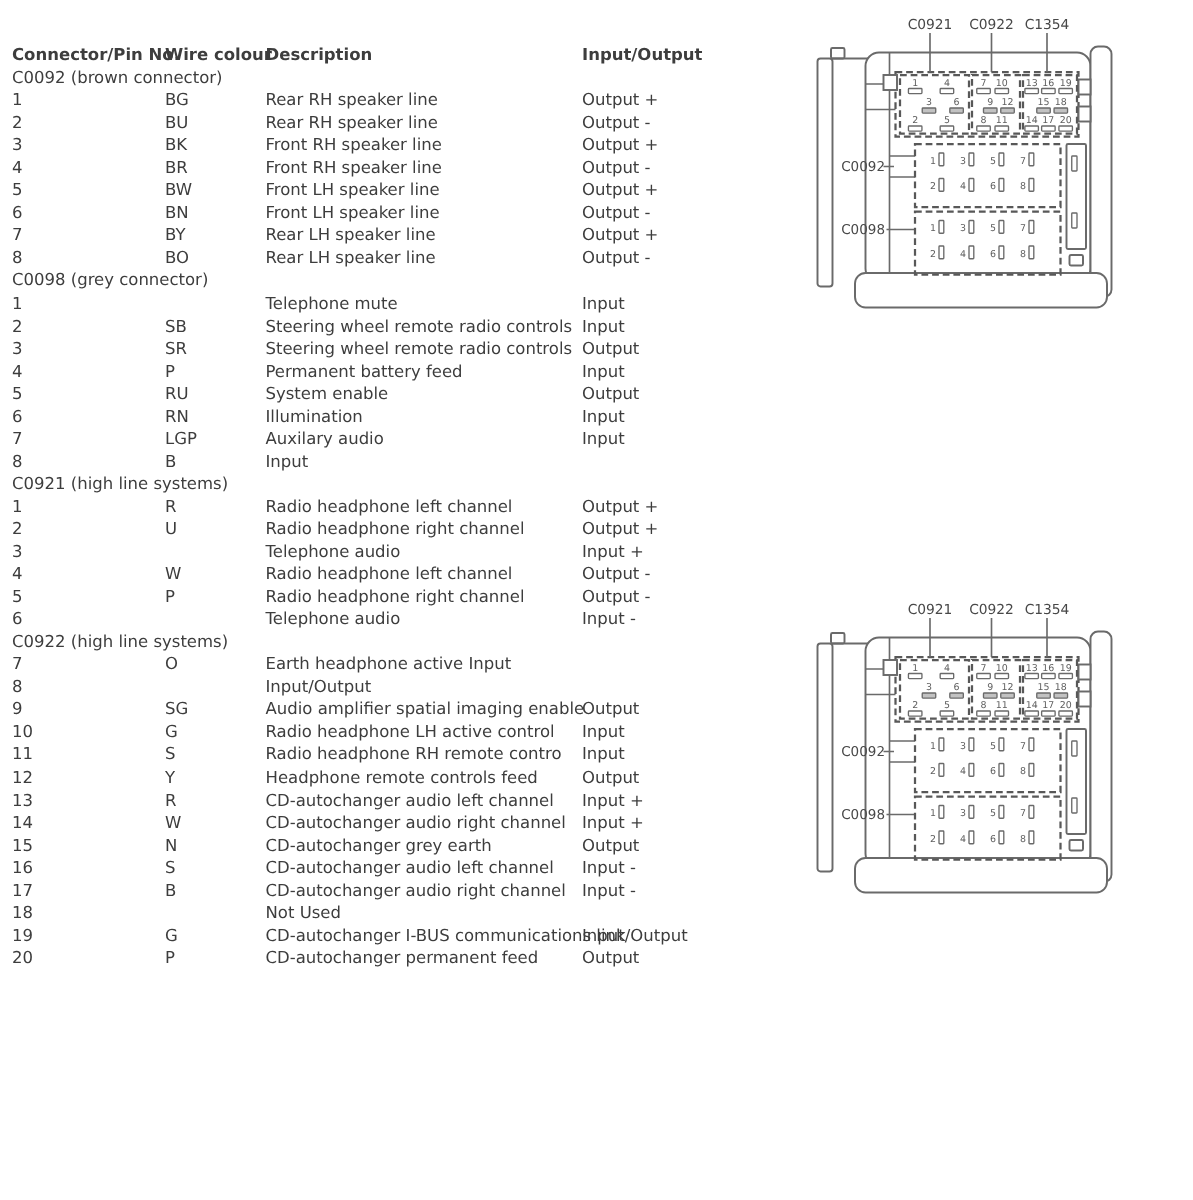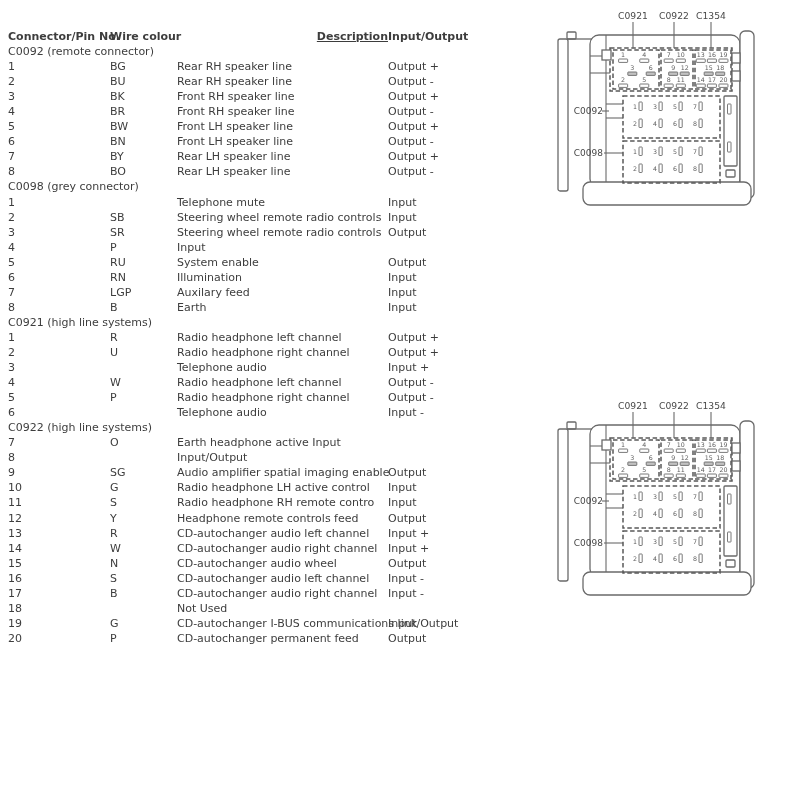--- a/index.html
+++ b/index.html
@@ -11,39 +11,39 @@
     position:absolute;left:8px;top:29px;width:480px;
     color:#3d3d3d;font-size:11px;
   }
   .t-row{
     display:grid;
     grid-template-columns:102px 67px 211px 95px;
     height:15.05px;line-height:15.05px;white-space:nowrap;
   }
   .t-row span{display:block;overflow:visible;}
   .t-header{font-weight:bold;}
-  .t-header .c3{text-align:right;text-decoration:underline;}
+  .t-header .c3{text-align:left;}
   .sec-title span{grid-column:1 / span 4;}
-  .diagram{position:absolute;left:556px;width:208px;height:210px;}
+  .diagram{position:absolute;left:543px;width:208px;height:210px;}
   .diagram svg{display:block;}
   .diagram text{font-family:"DejaVu Sans","Liberation Sans",sans-serif;}
 </style>
 </head>
 <body>
 
 <div class="pin-table">
   <div class="t-row t-header">
     <span class="c1">Connector/Pin No.</span>
     <span class="c2">Wire colour</span>
     <span class="c3">Description</span>
     <span class="c4">Input/Output</span>
   </div>
   <div id="table-rows">
       <div class="t-row sec-title">
-        <span>C0092 (remote connector)</span>
+        <span>C0092 (brown connector)</span>
       </div>
       <div class="t-row">
         <span>1</span>
         <span>BG</span>
         <span>Rear RH speaker line</span>
         <span>Output +</span>
       </div>
       <div class="t-row">
         <span>2</span>
         <span>BU</span>
@@ -103,44 +103,44 @@
       </div>
       <div class="t-row">
         <span>3</span>
         <span>SR</span>
         <span>Steering wheel remote radio controls</span>
         <span>Output</span>
       </div>
       <div class="t-row">
         <span>4</span>
         <span>P</span>
+        <span>Permanent battery feed</span>
         <span>Input</span>
       </div>
       <div class="t-row">
         <span>5</span>
         <span>RU</span>
         <span>System enable</span>
         <span>Output</span>
       </div>
       <div class="t-row">
         <span>6</span>
         <span>RN</span>
         <span>Illumination</span>
         <span>Input</span>
       </div>
       <div class="t-row">
         <span>7</span>
         <span>LGP</span>
-        <span>Auxilary feed</span>
+        <span>Auxilary audio</span>
         <span>Input</span>
       </div>
       <div class="t-row">
         <span>8</span>
         <span>B</span>
-        <span>Earth</span>
         <span>Input</span>
       </div>
       <div class="t-row sec-title">
         <span>C0921 (high line systems)</span>
       </div>
       <div class="t-row">
         <span>1</span>
         <span>R</span>
         <span>Radio headphone left channel</span>
         <span>Output +</span>
@@ -221,21 +221,21 @@
       </div>
       <div class="t-row">
         <span>14</span>
         <span>W</span>
         <span>CD-autochanger audio right channel</span>
         <span>Input +</span>
       </div>
       <div class="t-row">
         <span>15</span>
         <span>N</span>
-        <span>CD-autochanger audio wheel</span>
+        <span>CD-autochanger grey earth</span>
         <span>Output</span>
       </div>
       <div class="t-row">
         <span>16</span>
         <span>S</span>
         <span>CD-autochanger audio left channel</span>
         <span>Input -</span>
       </div>
       <div class="t-row">
         <span>17</span>

